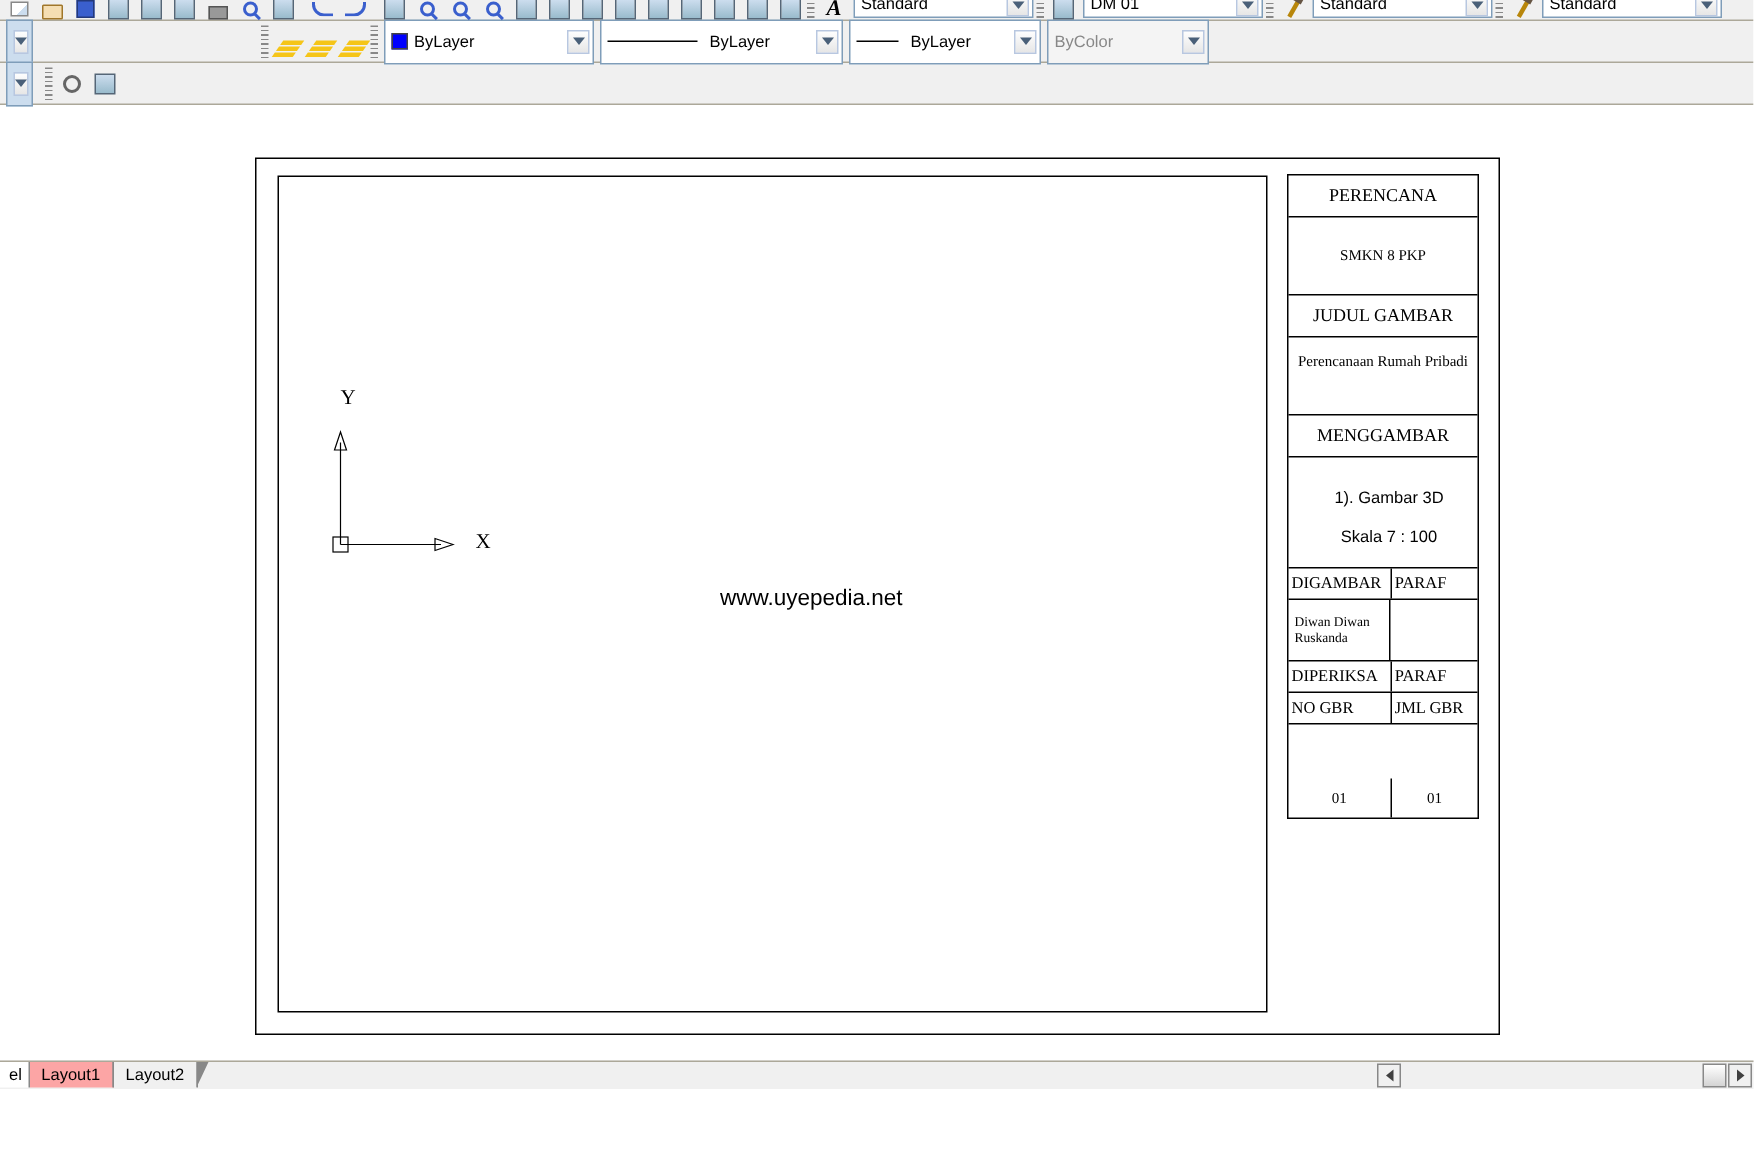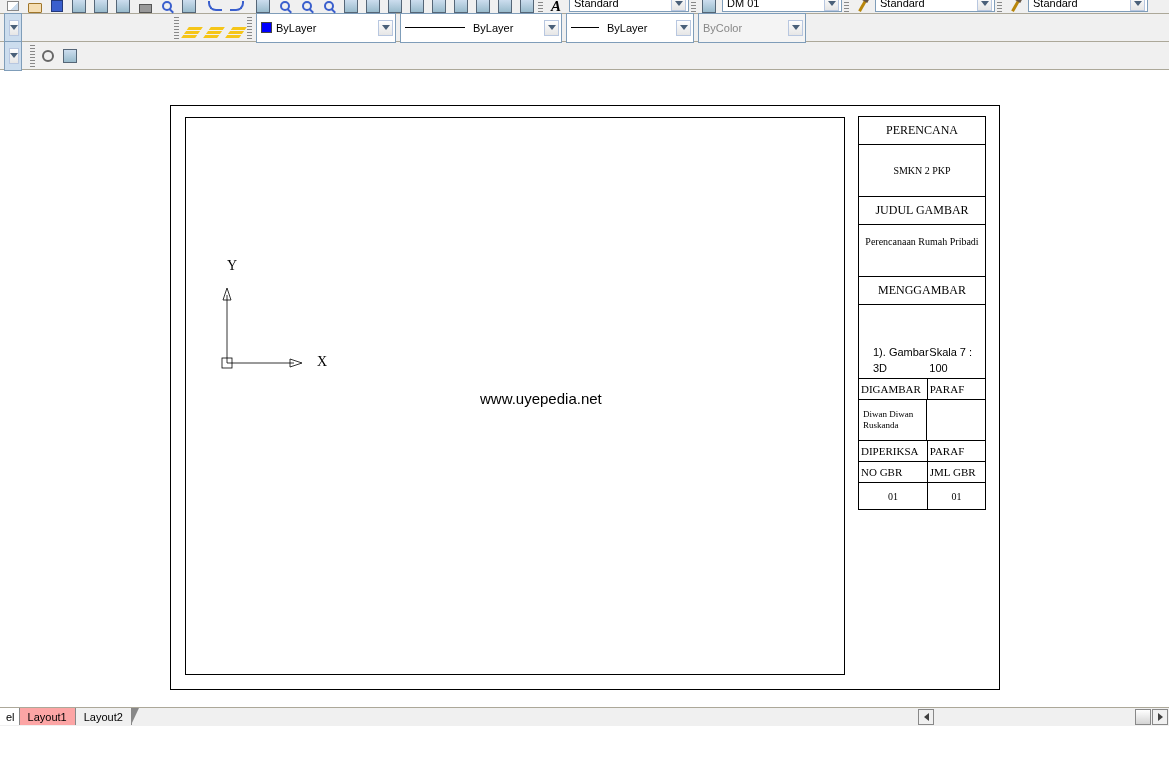--- a/index.html
+++ b/index.html
@@ -31,21 +31,21 @@
     .title-block { position: absolute; left: 858px; top: 116px; width: 128px; border: 1.5px solid #000; }
     .tb-cell { border-bottom: 1.5px solid #000; padding: 4px; font-family: 'Times New Roman', serif; text-align: center; }
     .tb-cell.header { font-size: 12px; padding: 6px 2px; }
     .tb-cell.content { height: 52px; font-size: 10px; display: flex; align-items: center; justify-content: center; padding: 2px 6px; }
     .tb-cell.content.left { text-align: left; align-items: flex-start; padding-top: 10px; line-height: 1.4; }
     .tb-split { display: flex; border-bottom: 1.5px solid #000; }
     .tb-split > div { flex: 1; padding: 4px 2px; font-family: 'Times New Roman', serif; font-size: 11px; }
     .tb-split > div:first-child { border-right: 1.5px solid #000; flex: 1.2; }
     .tb-split.tall > div { height: 40px; font-size: 9px; display: flex; align-items: center; justify-content: flex-start; text-align: left; padding: 2px 4px; line-height: 1.2; }
     .tb-split.tall > div.center { justify-content: center; }
-    .tb-split.last { border-bottom: none; }
+    .tb-split.last { border-bottom: none; margin-top: 36px; }
     .tiny { font-size: 7px; line-height: 1.3; }
     .tiny u { text-decoration: underline; }
     .tb-split.num > div { justify-content: center; text-align: center; font-size: 10px; height: 26px; align-items: center; display: flex; }
     
     
     .tabs-row { position: absolute; left: 0; bottom: 57px; right: 0; height: 19px; background: #f0f0f0; border-top: 1px solid #aca899; display: flex; align-items: flex-start; }
     .tab-partial { padding: 0 4px 0 6px; height: 17px; background: #fff; border-right: 1px solid #888; font-size: 11px; display: flex; align-items: center; position: relative; }
     .tab { padding: 0 8px; height: 17px; background: #f0f0f0; border-right: 1px solid #888; display: flex; align-items: center; font-size: 11px; position: relative; cursor: pointer; }
     .tab::after { content:''; position:absolute; right:-8px; top:0; width:0;height:0; border-bottom:17px solid transparent; border-left:8px solid #888; z-index:0; }
     .tab-spacer { flex: 1; }
@@ -246,25 +246,25 @@
   <line x1="5" y1="83" x2="72" y2="83" stroke="#000" stroke-width="0.8"></line>
   <polygon points="80,83 68,79 68,87" fill="none" stroke="#000" stroke-width="0.8"></polygon>
 </svg>
 <span class="ucs-y-label">Y</span>
 <span class="ucs-x-label">X</span>
 
 <div class="watermark">www.uyepedia.net</div>
 
 <div class="title-block">
   <div class="tb-cell header">PERENCANA</div>
-  <div class="tb-cell content">SMKN 2 PKP</div>
+  <div class="tb-cell content">SMKN 8 PKP</div>
   <div class="tb-cell header">JUDUL GAMBAR</div>
   <div class="tb-cell content left">Perencanaan Rumah Pribadi</div>
   <div class="tb-cell header">MENGGAMBAR</div>
-  <div class="tb-cell content left" style="flex-direction:row;align-items:flex-end;height:74px;padding-left:14px">
+  <div class="tb-cell content left" style="flex-direction:column;align-items:center;height:74px;padding-left:14px">
     <span>1). Gambar 3D</span>
     <span style="margin-top:10px">Skala 7 : 100</span>
   </div>
   <div class="tb-split">
     <div>DIGAMBAR</div>
     <div>PARAF</div>
   </div>
   <div class="tb-split tall">
     <div>Diwan Diwan Ruskanda</div>
     <div class="center"></div>

